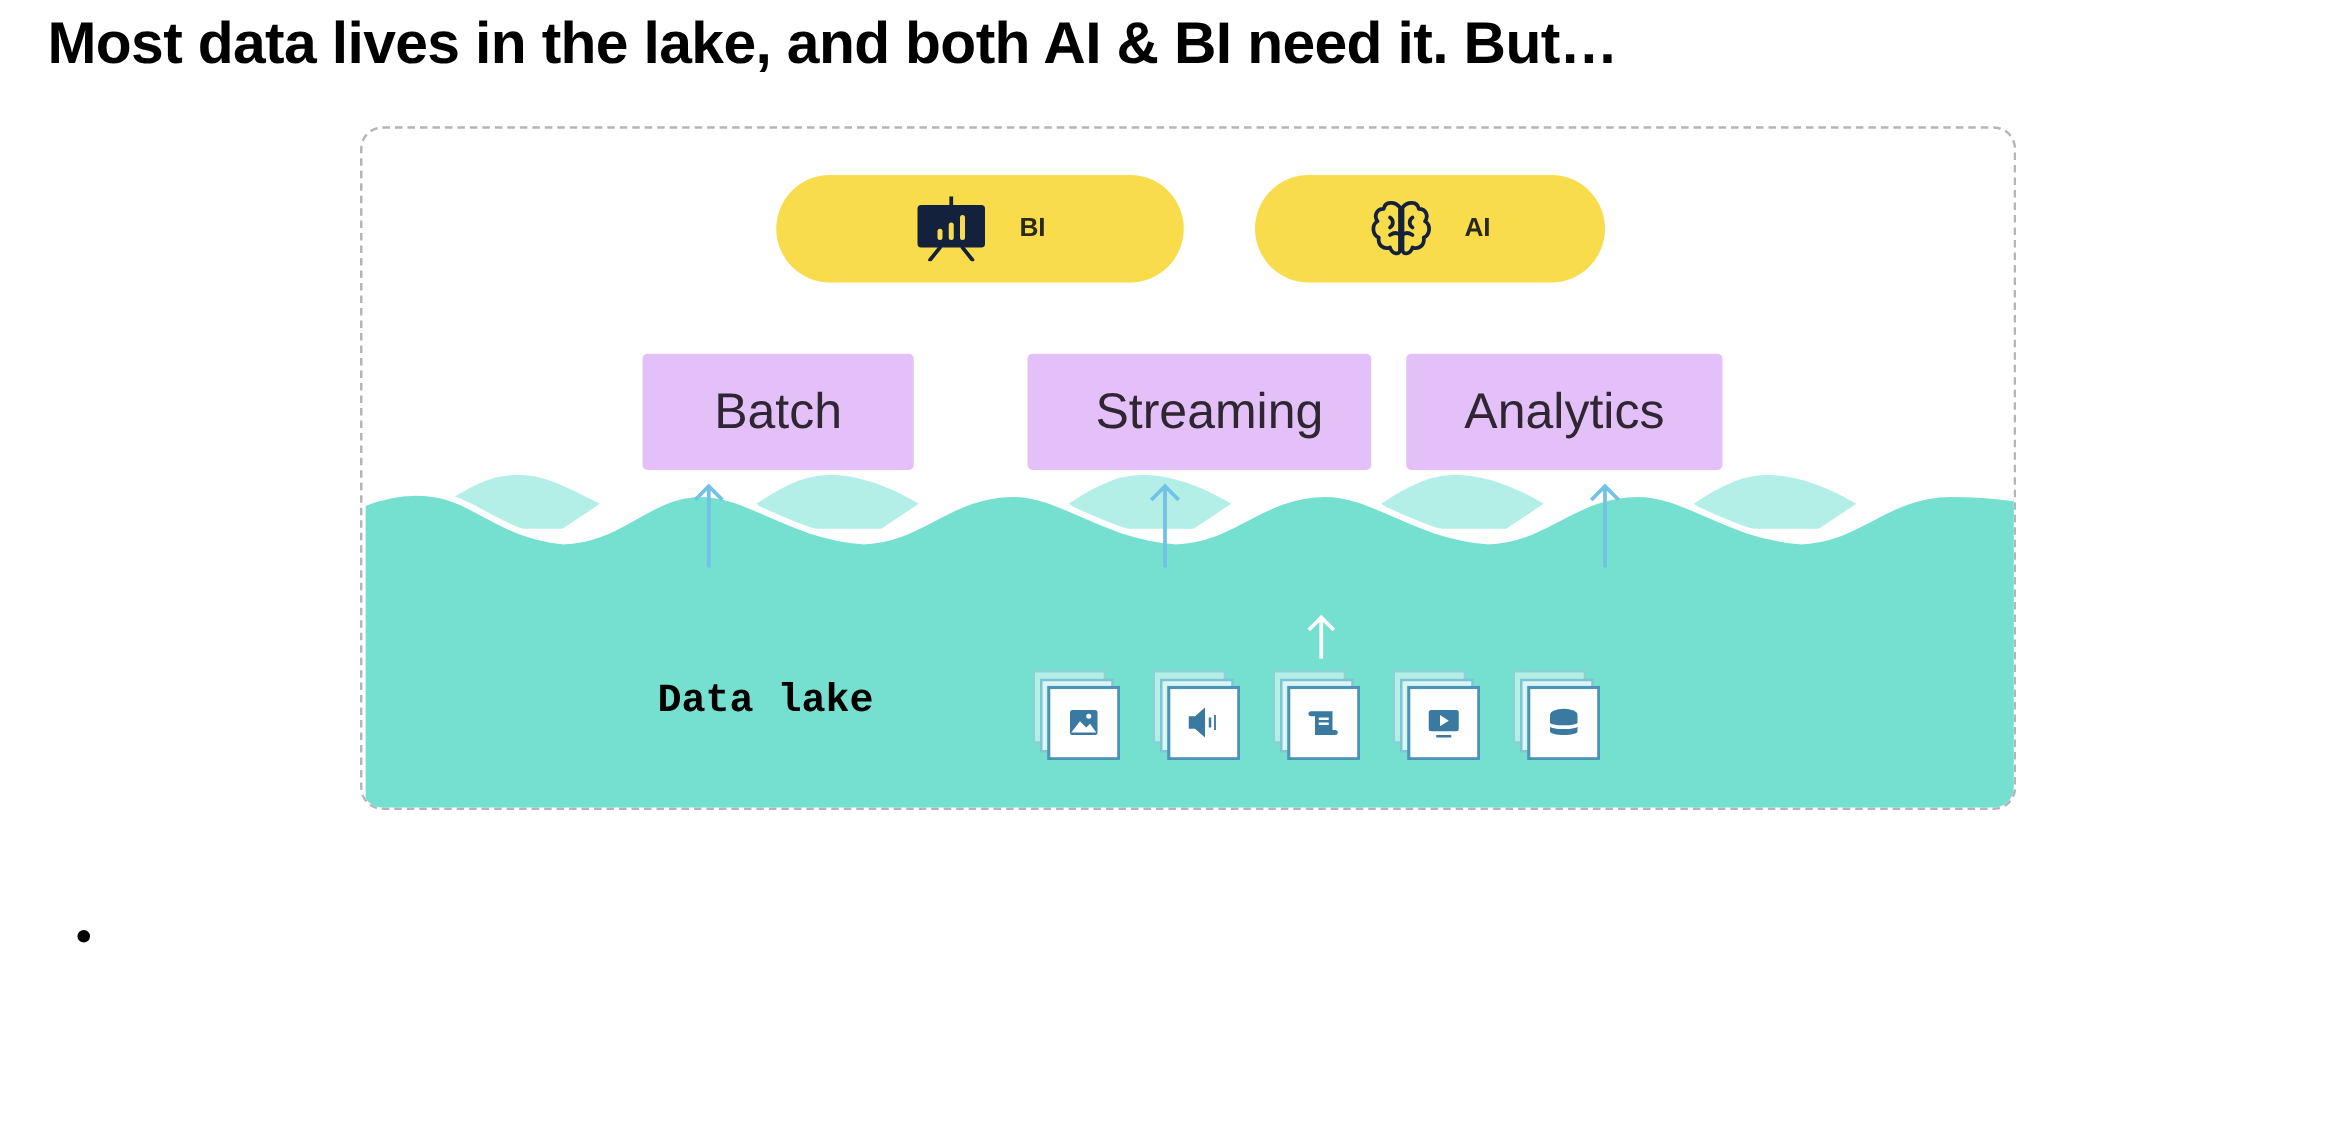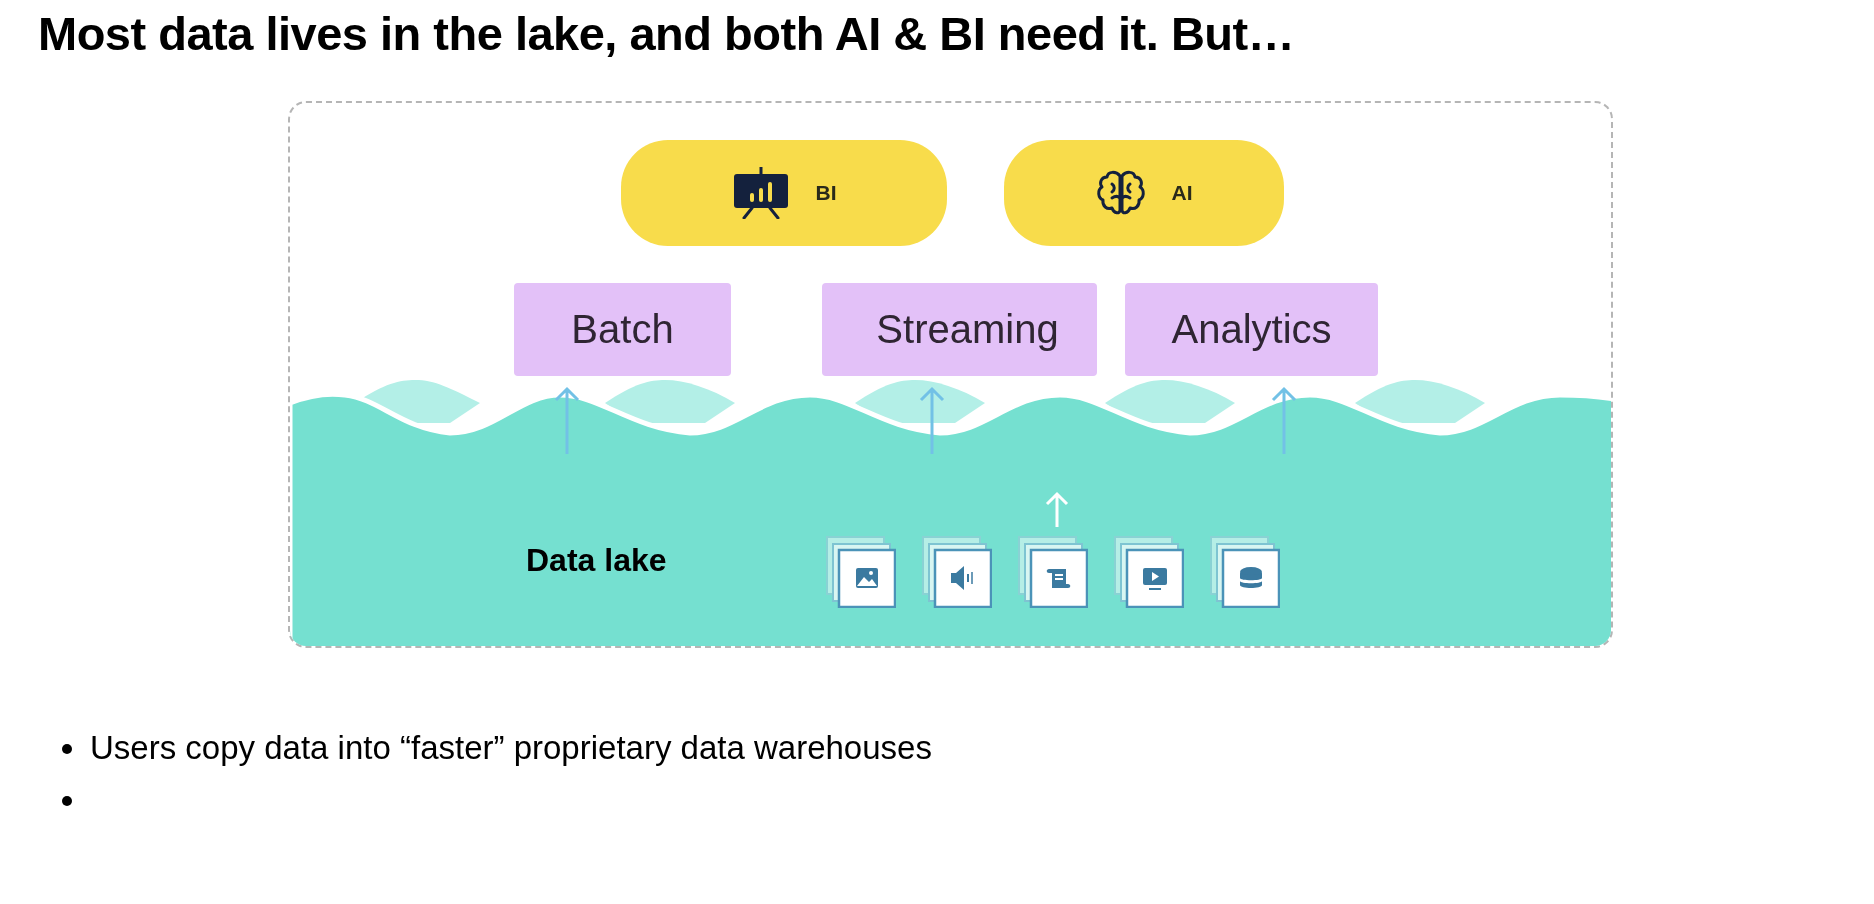--- a/index.html
+++ b/index.html
@@ -1,30 +1,30 @@
 <!DOCTYPE html>
 <html><head>
 <meta charset="utf-8">
 <style>
   html,body{margin:0;padding:0;background:#ffffff;}
   body{width:1874px;height:904px;position:relative;overflow:hidden;font-family:"Liberation Sans","DejaVu Sans",sans-serif;color:#000;}
   .title{position:absolute;left:38px;top:6px;font-size:47px;font-weight:700;letter-spacing:-0.5px;white-space:nowrap;}
   .frame{position:absolute;left:288px;top:101px;width:1325px;height:547px;border:2.5px dashed #b5b5b5;border-radius:18px;box-sizing:border-box;overflow:hidden;}
-  .pill{position:absolute;top:140px;height:106px;border-radius:47px;background:#f8dc4b;display:flex;align-items:center;justify-content:center;gap:26px;}
+  .pill{position:absolute;top:140px;height:86px;border-radius:47px;background:#f8dc4b;display:flex;align-items:center;justify-content:center;gap:26px;}
   .pill .lbl{font-size:21px;font-weight:700;color:#2a2a1a;}
   .pill svg{display:block;}
   #pill-bi{left:621px;width:326px;}
   #pill-ai{left:1004px;width:280px;}
   .engine{position:absolute;top:283px;height:93px;background:#e3c1f8;border-radius:4px;display:flex;align-items:center;justify-content:center;font-size:40px;color:#2f2533;}
   #eng-batch{left:514px;width:217px;}
   #eng-stream{left:822px;width:259px;padding-left:16px;}
   #eng-analytics{left:1125px;width:253px;}
   .arrow{position:absolute;}
   .lake{position:absolute;left:0;top:0;}
-  .lake-label{position:absolute;left:526px;top:542px;font-size:32px;font-weight:700;color:#000;}
+  .lake-label{position:absolute;left:526px;top:542px;font-size:32px;font-weight:700;color:#000;font-family:Liberation Mono, monospace;}
   .card{position:absolute;width:70px;height:72px;}
   .bullets{position:absolute;left:54px;top:722px;margin:0;padding:0;list-style:none;}
   .bullets li{position:relative;padding-left:36px;font-size:33px;line-height:52px;white-space:nowrap;color:#000;}
   .bullets li .dot{position:absolute;left:8px;top:22px;width:10px;height:10px;border-radius:50%;background:#000;}
   .bullets li.bold{font-weight:700;}
 </style>
 </head>
 <body>
 
 <div class="title">Most data lives in the lake, and both AI &amp; BI need it. But…</div>
@@ -151,15 +151,14 @@
     <rect x="13" y="14" width="56" height="57" fill="#ffffff" stroke="#4b93b8" stroke-width="2.5"></rect>
     <g>
       <ellipse cx="41" cy="36" rx="11" ry="5" fill="#3b7aa0"></ellipse>
       <path d="M30 36 L30 42 C30 45,52 45,52 42 L52 36 C52 40,30 40,30 36 Z" fill="#3b7aa0"></path>
       <path d="M30 45 L30 49 C30 53,52 53,52 49 L52 45 C52 48,30 48,30 45 Z" fill="#3b7aa0"></path>
     </g>
   </svg>
 </div>
 
 <ul class="bullets">
-  <li><span class="dot"></span><span>Users copy data into “faster” proprietary data warehouses</span></li>
   <li class="bold"><span class="dot"></span></li>
 </ul>
 
 </body></html>

